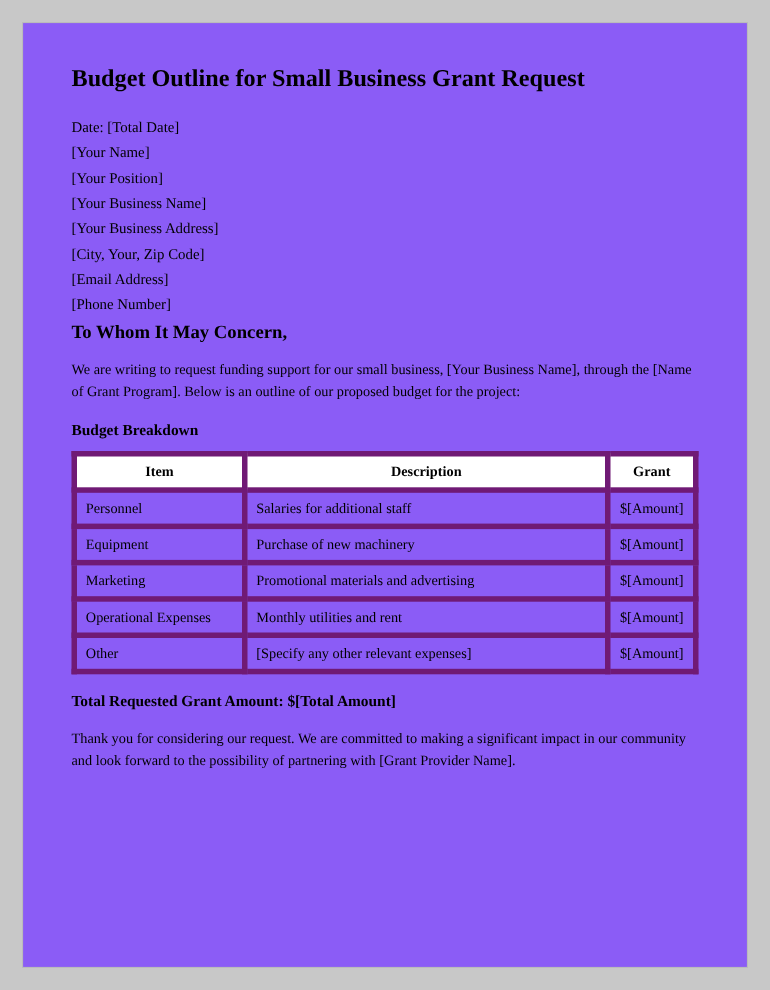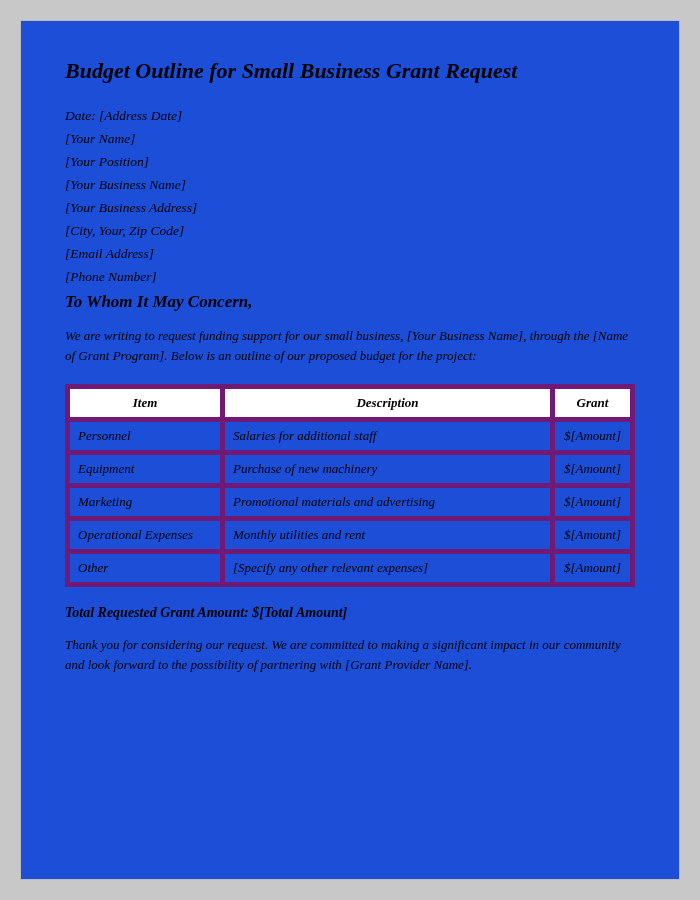--- a/index.html
+++ b/index.html
@@ -12,26 +12,25 @@
       background: #c8c8c8;
       display: flex;
       justify-content: center;
       align-items: flex-start;
       min-height: 900px;
       padding: 20px;
       font-family: 'Times New Roman', Times, serif;
     }
 
     .page {
-      background: #1d4ed8;
+      background: #8b5cf6;
       width: 660px;
       min-height: 860px;
       padding: 36px 44px 36px 44px;
       border: 1px solid #bbbbbb;
-      font-style: italic;
     }
 
     .doc-title {
       font-size: 22px;
       font-weight: bold;
       line-height: 1.3;
       margin-bottom: 22px;
       color: #000;
     }
 
@@ -117,33 +116,34 @@
       color: #000;
     }
   </style>
 </head>
 <body>
 
 <div class="page">
 
   <h1 class="doc-title">Budget Outline for Small Business Grant Request</h1>
 
-  <p class="meta-line">Date: [Address Date]</p>
+  <p class="meta-line">Date: [Total Date]</p>
   <p class="meta-line">[Your Name]</p>
   <p class="meta-line">[Your Position]</p>
   <p class="meta-line">[Your Business Name]</p>
   <p class="meta-line">[Your Business Address]</p>
   <p class="meta-line">[City, Your, Zip Code]</p>
   <p class="meta-line">[Email Address]</p>
   <p class="meta-line">[Phone Number]</p>
 
   <h2 class="salutation">To Whom It May Concern,</h2>
 
   <p class="intro-para">We are writing to request funding support for our small business, [Your Business Name], through the [Name of Grant Program]. Below is an outline of our proposed budget for the project:</p>
 
+  <p class="section-heading">Budget Breakdown</p>
 
   <table class="budget-table">
     <thead>
       <tr>
         <th>Item</th>
         <th>Description</th>
         <th>Grant</th>
       </tr>
     </thead>
     <tbody id="budget-tbody">

